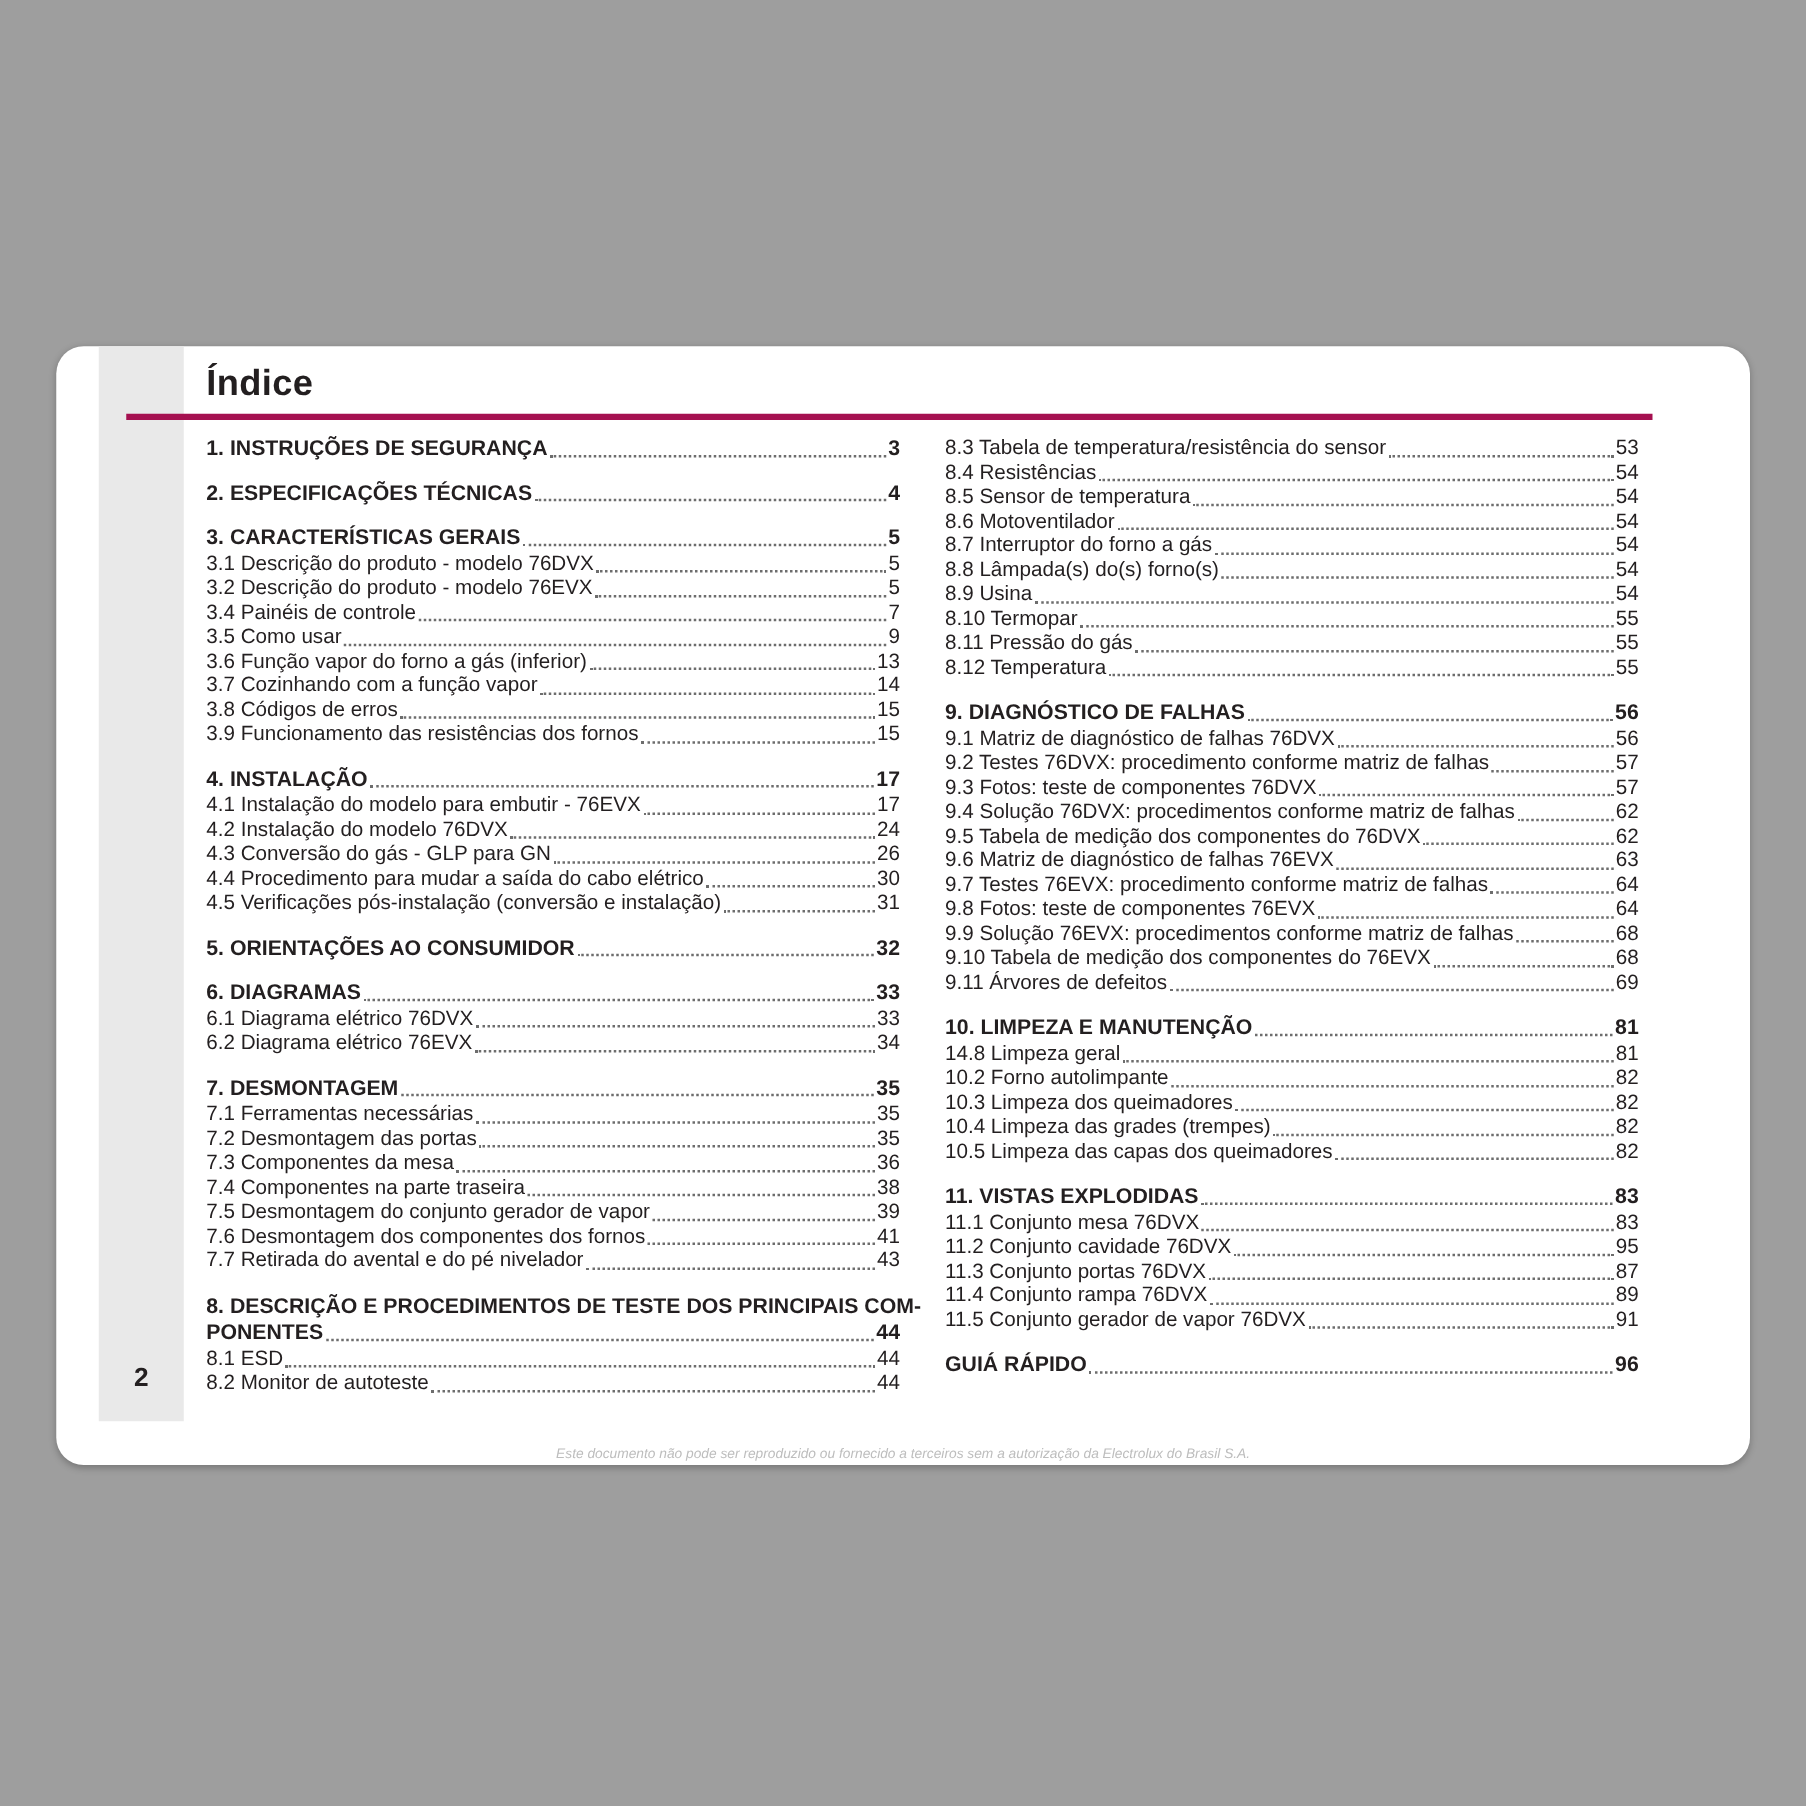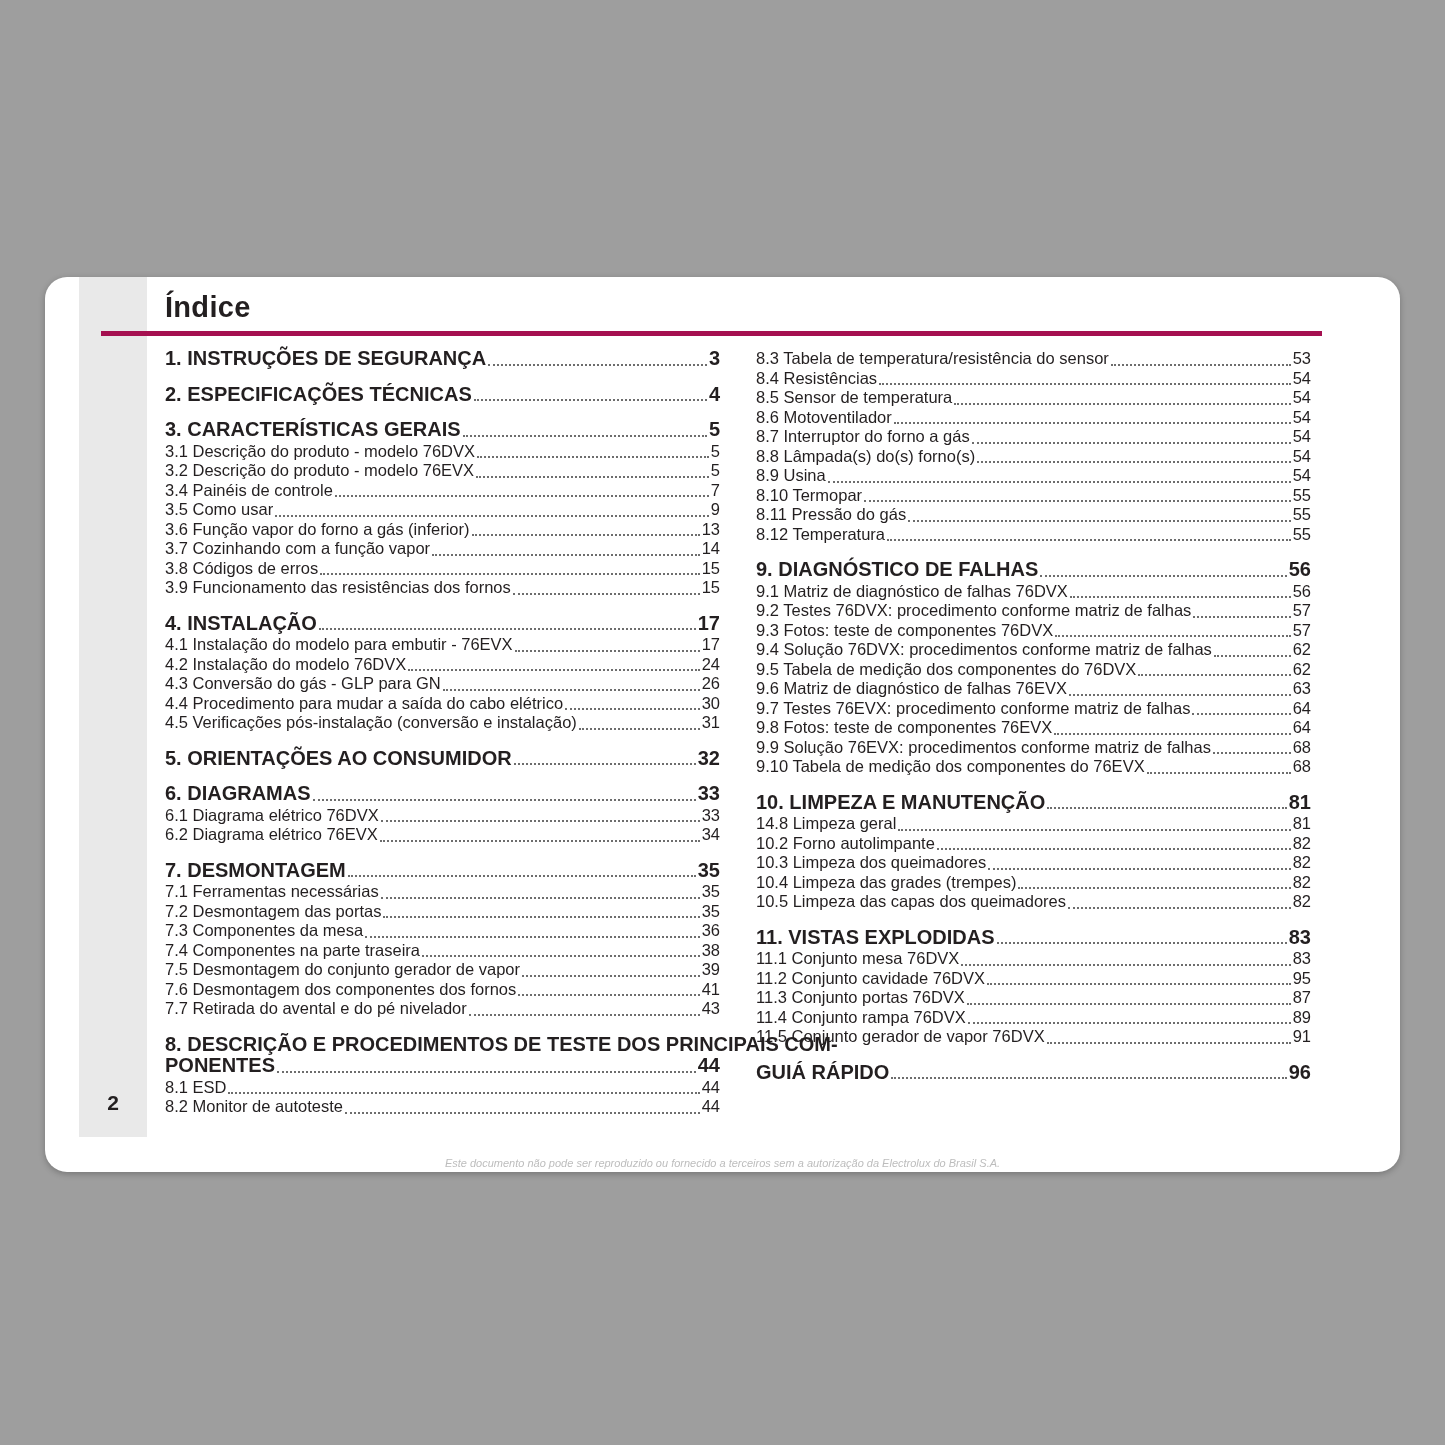--- a/index.html
+++ b/index.html
@@ -88,21 +88,21 @@
     flex: 1 1 auto;
     overflow: hidden;
     margin: 0 2px 3px 2px;
     border-bottom: 2px dotted #6d6d6d;
     height: 1px;
   }
   .entry .pg { flex: 0 0 auto; text-align: right; }
 
   .lvl1 {
     font-weight: bold;
-    font-size: 20px;
+    font-size: 17px;
     margin-top: 16px;
     margin-bottom: 2px;
   }
   .lvl1.first { margin-top: 0; }
   .lvl1 .dots { border-bottom-style: dotted; border-bottom-width: 2.5px; }
   .lvl2 { font-weight: normal; }
   .footer {
     position: absolute;
     left: 0;
     top: 880px;
@@ -389,20 +389,25 @@
         <div class="entry lvl2">
           <span class="lbl">9.9 Solução 76EVX: procedimentos conforme matriz de falhas</span>
           <span class="dots"></span>
           <span class="pg">68</span>
         </div>
         <div class="entry lvl2">
           <span class="lbl">9.10 Tabela de medição dos componentes do 76EVX</span>
           <span class="dots"></span>
           <span class="pg">68</span>
         </div>
+        <div class="entry lvl2">
+          <span class="lbl">9.11 Árvores de defeitos</span>
+          <span class="dots"></span>
+          <span class="pg">69</span>
+        </div>
         <div class="entry lvl1">
           <span class="lbl">10. LIMPEZA E MANUTENÇÃO</span>
           <span class="dots"></span>
           <span class="pg">81</span>
         </div>
         <div class="entry lvl2">
           <span class="lbl">14.8 Limpeza geral</span>
           <span class="dots"></span>
           <span class="pg">81</span>
         </div>

